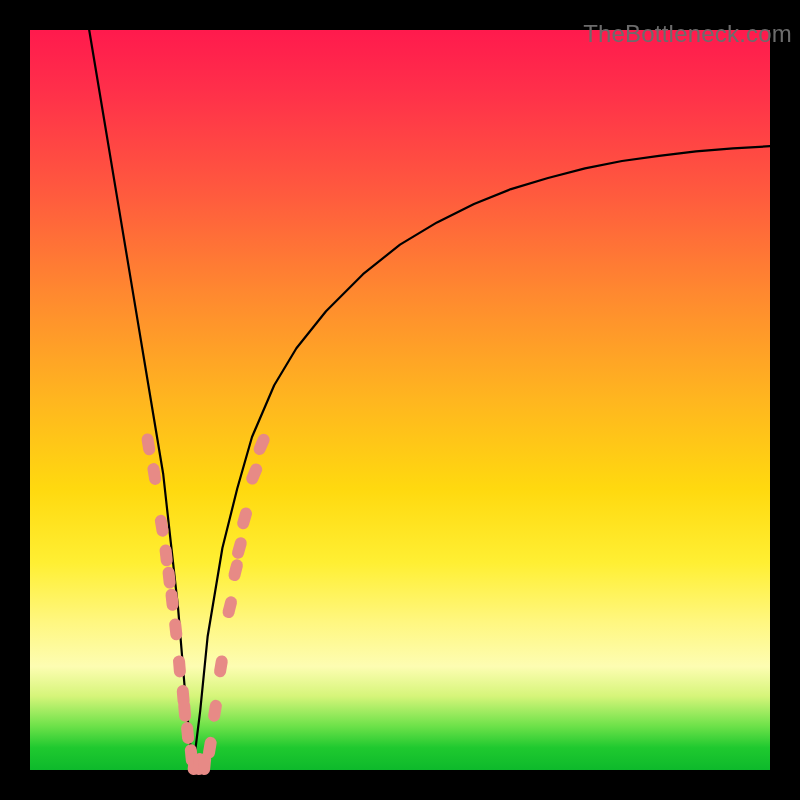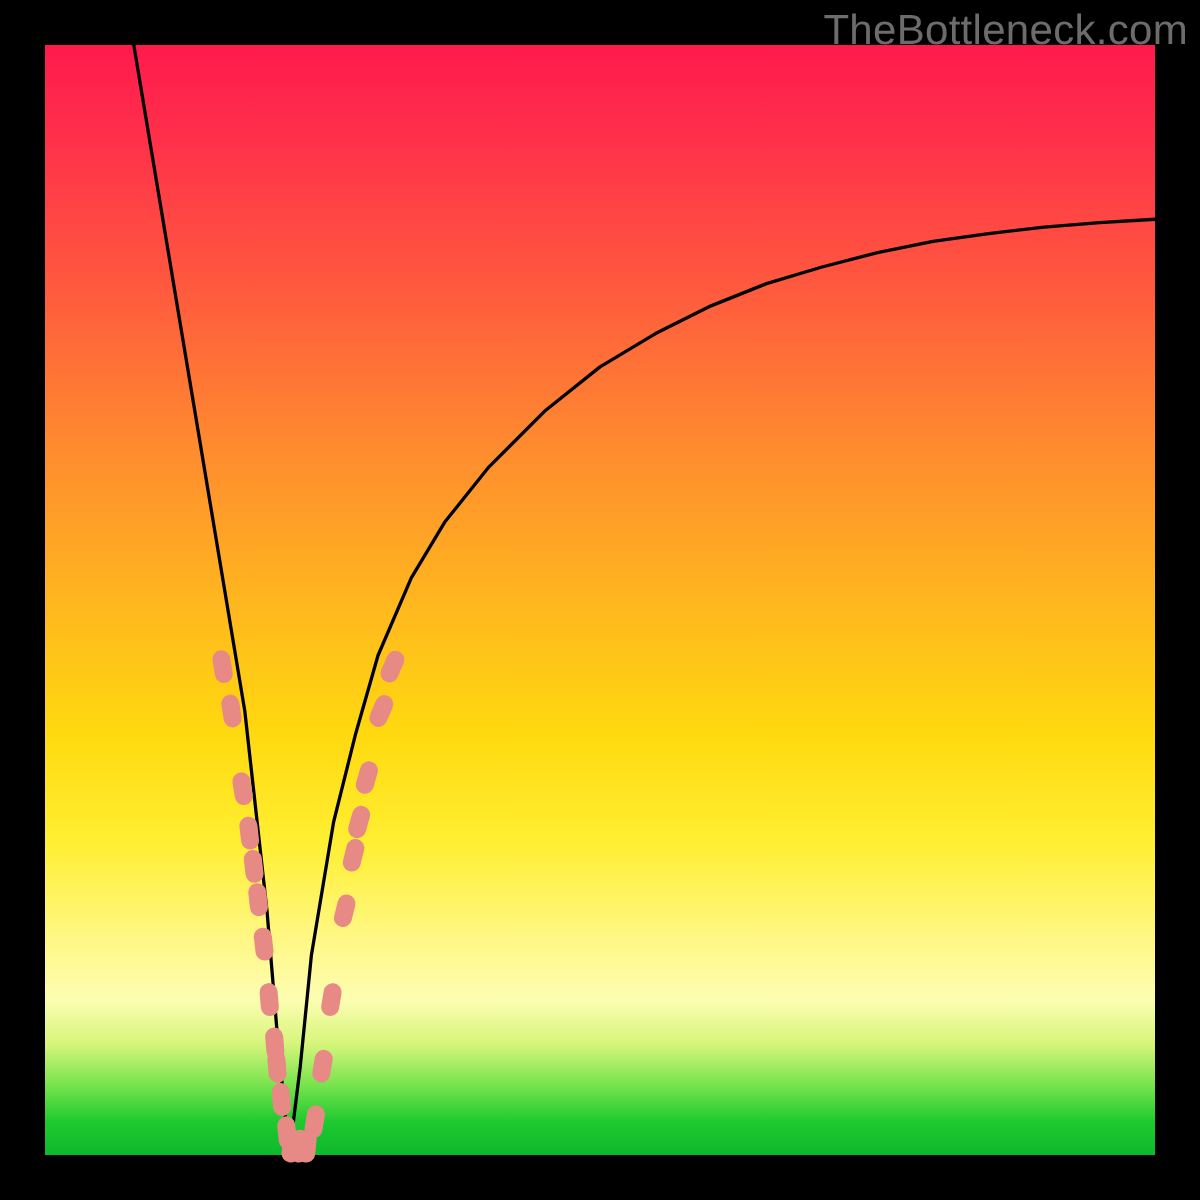--- a/index.html
+++ b/index.html
@@ -38,24 +38,24 @@
       #fff780 80%,
       #fdfdb2 86%,
       #d6f57a 90%,
       #6fe24a 94%,
       #1fc92f 97%,
       #0db92b 100%
     );
   }
   .watermark {
     position: absolute;
-    top: 4px;
+    top: 20px;
     right: 8px;
     color: #6c6c6c;
-    font-size: 28px;
+    font-size: 24px;
     letter-spacing: 0.2px;
     user-select: none;
   }
   svg.curve {
     position: absolute;
     left: 0;
     top: 0;
     width: 740px;
     height: 740px;
     overflow: visible;

